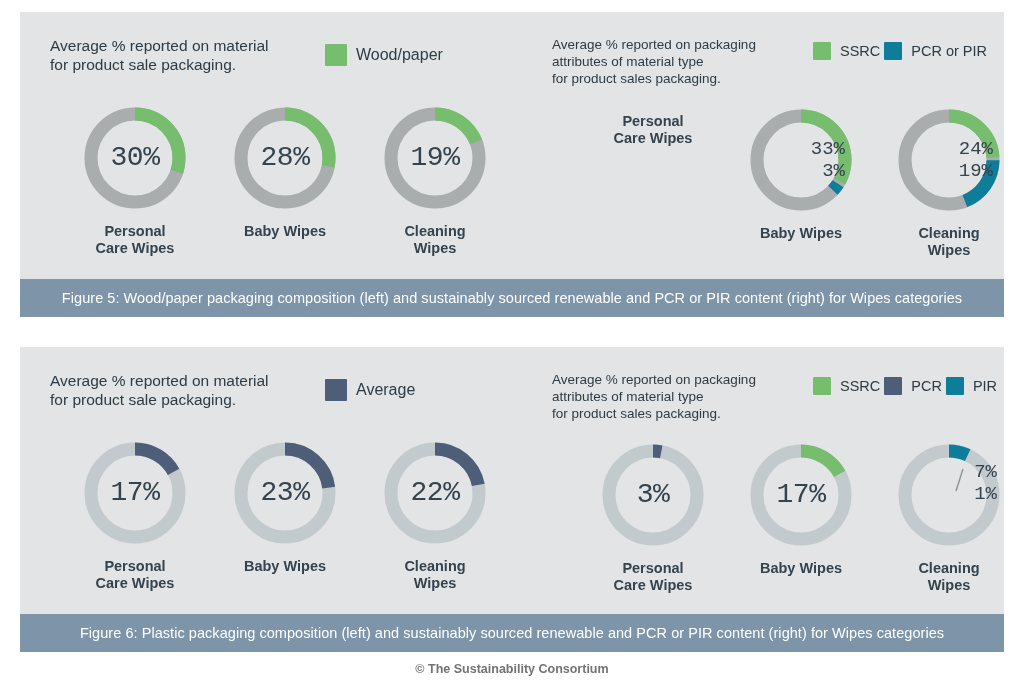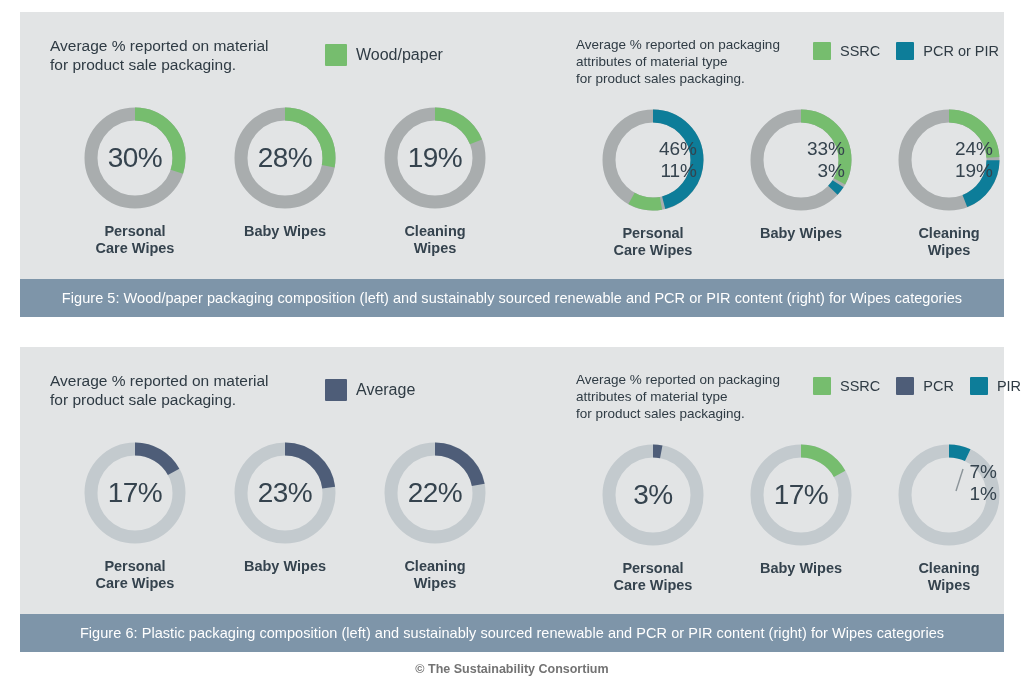--- a/index.html
+++ b/index.html
@@ -24,47 +24,48 @@
   .panel-right{ position:absolute; left:528px; top:0; width:456px; height:100%; }
 
   .intro{
     position:absolute;
     font-size:15.5px;
     line-height:19px;
     color:#2f3b44;
     white-space:pre-line;
   }
   .panel-left .intro{ left:30px; top:24px; width:250px; }
-  .panel-right .intro{ left:28px; top:24px; width:230px; font-size:13.5px; line-height:17px;}
+  .panel-right .intro{ left:4px; top:24px; width:230px; font-size:13.5px; line-height:17px;}
 
   .legend{
     position:absolute;
     display:flex;
     align-items:center;
   }
   .panel-left .legend{ left:305px; top:32px; gap:10px; }
-  .panel-right .legend{ left:265px; top:30px; gap:16px;align-items:center; }
+  .panel-right .legend{ left:265px; top:30px; gap:4px;align-items:center; }
 
   .legend-item{ display:flex; align-items:center; gap:9px; }
   .legend-swatch{ width:22px; height:22px; border-radius:1px; flex:none; }
   .panel-right .legend-swatch{ width:18px; height:18px; }
   .legend-label{ font-size:16px; color:#2f3b44; white-space:nowrap; }
   .panel-right .legend-label{ font-size:14.5px; }
 
   .donut-row{ position:absolute; left:0; top:0; width:100%; height:100%; }
 
   .donut-cell{ position:absolute; text-align:center; }
   .donut-wrap{ position:relative; width:112px; height:112px; margin:0 auto; }
   .donut-wrap svg{ display:block; width:112px; height:112px; }
 
   .donut-center{
     position:absolute; left:0; top:0; width:112px; height:112px;
     display:flex; flex-direction:column;
     align-items:center; justify-content:center;
     pointer-events:none;
+    font-family:Liberation Mono, monospace;
   }
   .val-big{ font-size:28px; color:#35434e; line-height:1; letter-spacing:-0.5px;}
   .val-stack{ font-size:19px; color:#35434e; line-height:1.18; }
 
   .donut-center.offset-right{ align-items:flex-end; padding-right:12px; box-sizing:border-box; }
   .donut-center.offset-tr{ align-items:flex-end; justify-content:flex-start; padding:22px 8px 0 0; box-sizing:border-box;}
 
   .cat-label{
     margin-top:9px;
     font-size:14.5px;
@@ -161,31 +162,20 @@
          <span class="legend-swatch" style="background:#76bd6e"></span>
          <span class="legend-label">SSRC</span>
        </div>
           <div class="legend-item">
          <span class="legend-swatch" style="background:#0d7d99"></span>
          <span class="legend-label">PCR or PIR</span>
        </div>
         </div>
               <div class="donut-row">
           <div class="donut-cell" style="left:30px; top:92px; width:150px;">
-                <div class="donut-wrap">
-                  <svg viewBox="0 0 112 112">
-                <circle cx="56" cy="56" r="44" fill="none" stroke="#a9adae" stroke-width="13"></circle>
-                <circle cx="56" cy="56" r="44" fill="none" stroke="#0d7d99" stroke-width="13" stroke-dasharray="127.17167061731482 276.46015351590177" transform="rotate(-90 56 56)"></circle>
-                <circle cx="56" cy="56" r="44" fill="none" stroke="#76bd6e" stroke-width="13" stroke-dasharray="30.410616886749196 276.46015351590177" transform="rotate(79.56 56 56)"></circle>
-              </svg>
-                  <div class="donut-center offset-right">
-                <span class="val-stack">46%</span>
-                <span class="val-stack">11%</span>
-              </div>
-                </div>
                 <div class="cat-label">Personal
 Care Wipes</div>
               </div>
           <div class="donut-cell" style="left:178px; top:92px; width:150px;">
                 <div class="donut-wrap">
                   <svg viewBox="0 0 112 112">
                 <circle cx="56" cy="56" r="44" fill="none" stroke="#a9adae" stroke-width="13"></circle>
                 <circle cx="56" cy="56" r="44" fill="none" stroke="#76bd6e" stroke-width="13" stroke-dasharray="91.23185066024759 276.46015351590177" transform="rotate(-90 56 56)"></circle>
                 <circle cx="56" cy="56" r="44" fill="none" stroke="#0d7d99" stroke-width="13" stroke-dasharray="8.293804605477053 276.46015351590177" transform="rotate(32.760000000000005 56 56)"></circle>
               </svg>

